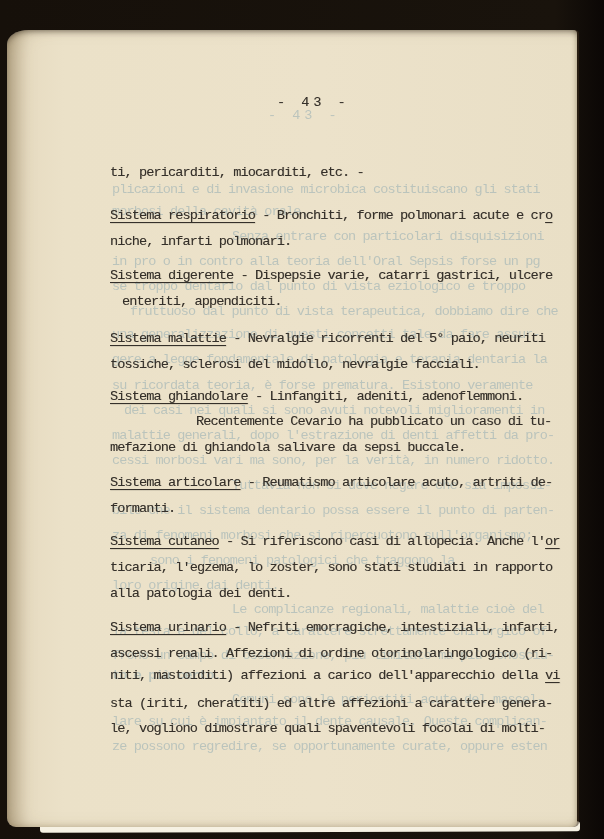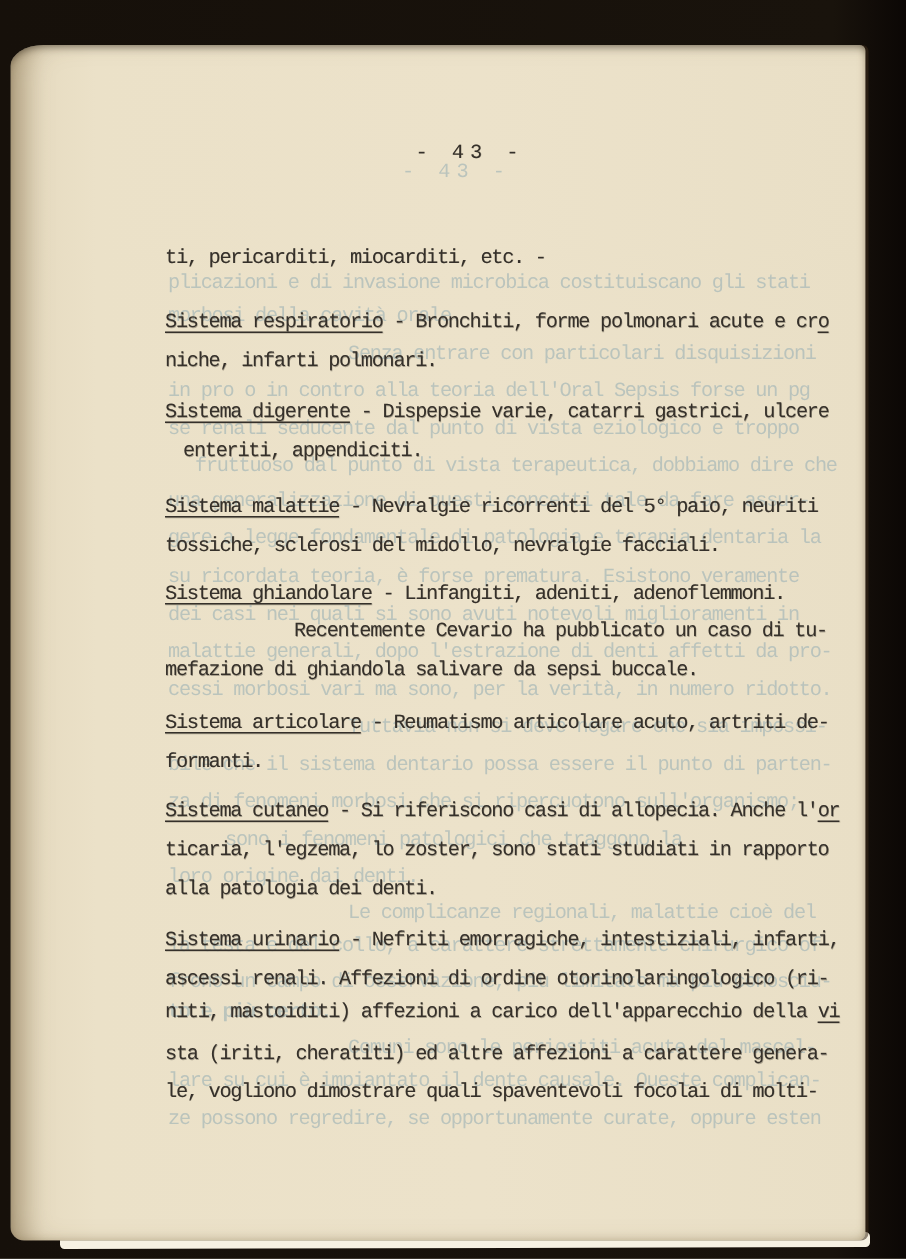--- a/index.html
+++ b/index.html
@@ -45,26 +45,26 @@
 
 <div id="scan">
   <div id="page-sliver"></div>
   <div id="page"></div>
   <div class="layer" id="bleed-layer">
       <div class="bline" id="page-number-ghost" style="left: 268px; top: 107px;">- 43 -</div>
       <div class="bline" style="left: 112px; top: 181px;">plicazioni e di invasione microbica costituiscano gli stati</div>
       <div class="bline" style="left: 112px; top: 203px;">morbosi della cavità orale.</div>
       <div class="bline" style="left: 232px; top: 228px;">Senza entrare con particolari disquisizioni</div>
       <div class="bline" style="left: 112px; top: 253px;">in pro o in contro alla teoria dell'Oral Sepsis forse un pg</div>
-      <div class="bline" style="left: 112px; top: 278px;">se renali seducente dal punto di vista eziologico e troppo</div>
+      <div class="bline" style="left: 112px; top: 278px;">se troppo dentario dal punto di vista eziologico e troppo</div>
       <div class="bline" style="left: 130px; top: 303px;">fruttuoso dal punto di vista terapeutica, dobbiamo dire che</div>
       <div class="bline" style="left: 112px; top: 326px;">una generalizzazione di questi concetti tale da fare assur-</div>
       <div class="bline" style="left: 112px; top: 351px;">gere a legge fondamentale di patologia e terapia dentaria la</div>
       <div class="bline" style="left: 112px; top: 377px;">su ricordata teoria, è forse prematura. Esistono veramente</div>
-      <div class="bline" style="left: 112px; top: 402px;">dei casi nei quali si sono avuti notevoli miglioramenti in</div>
+      <div class="bline" style="left: 124px; top: 402px;">dei casi nei quali si sono avuti notevoli miglioramenti in</div>
       <div class="bline" style="left: 112px; top: 427px;">malattie generali, dopo l'estrazione di denti affetti da pro-</div>
       <div class="bline" style="left: 112px; top: 452px;">cessi morbosi vari ma sono, per la verità, in numero ridotto.</div>
       <div class="bline" style="left: 232px; top: 477px;">Tuttavia non si deve negare che sia impossi-</div>
       <div class="bline" style="left: 112px; top: 502px;">bile che il sistema dentario possa essere il punto di parten-</div>
       <div class="bline" style="left: 112px; top: 527px;">za di fenomeni morbosi che si ripercuotono sull'organismo;</div>
       <div class="bline" style="left: 150px; top: 552px;">sono i fenomeni patologici che traggono la</div>
       <div class="bline" style="left: 112px; top: 577px;">loro origine dai denti.</div>
       <div class="bline" style="left: 232px; top: 601px;">Le complicanze regionali, malattie cioè del</div>
       <div class="bline" style="left: 112px; top: 623px;">la testa e del collo, a carattere strettamente chirurgico of</div>
       <div class="bline" style="left: 112px; top: 647px;">frono un campo di osservazione, più limitato ma più conosciu-</div>

